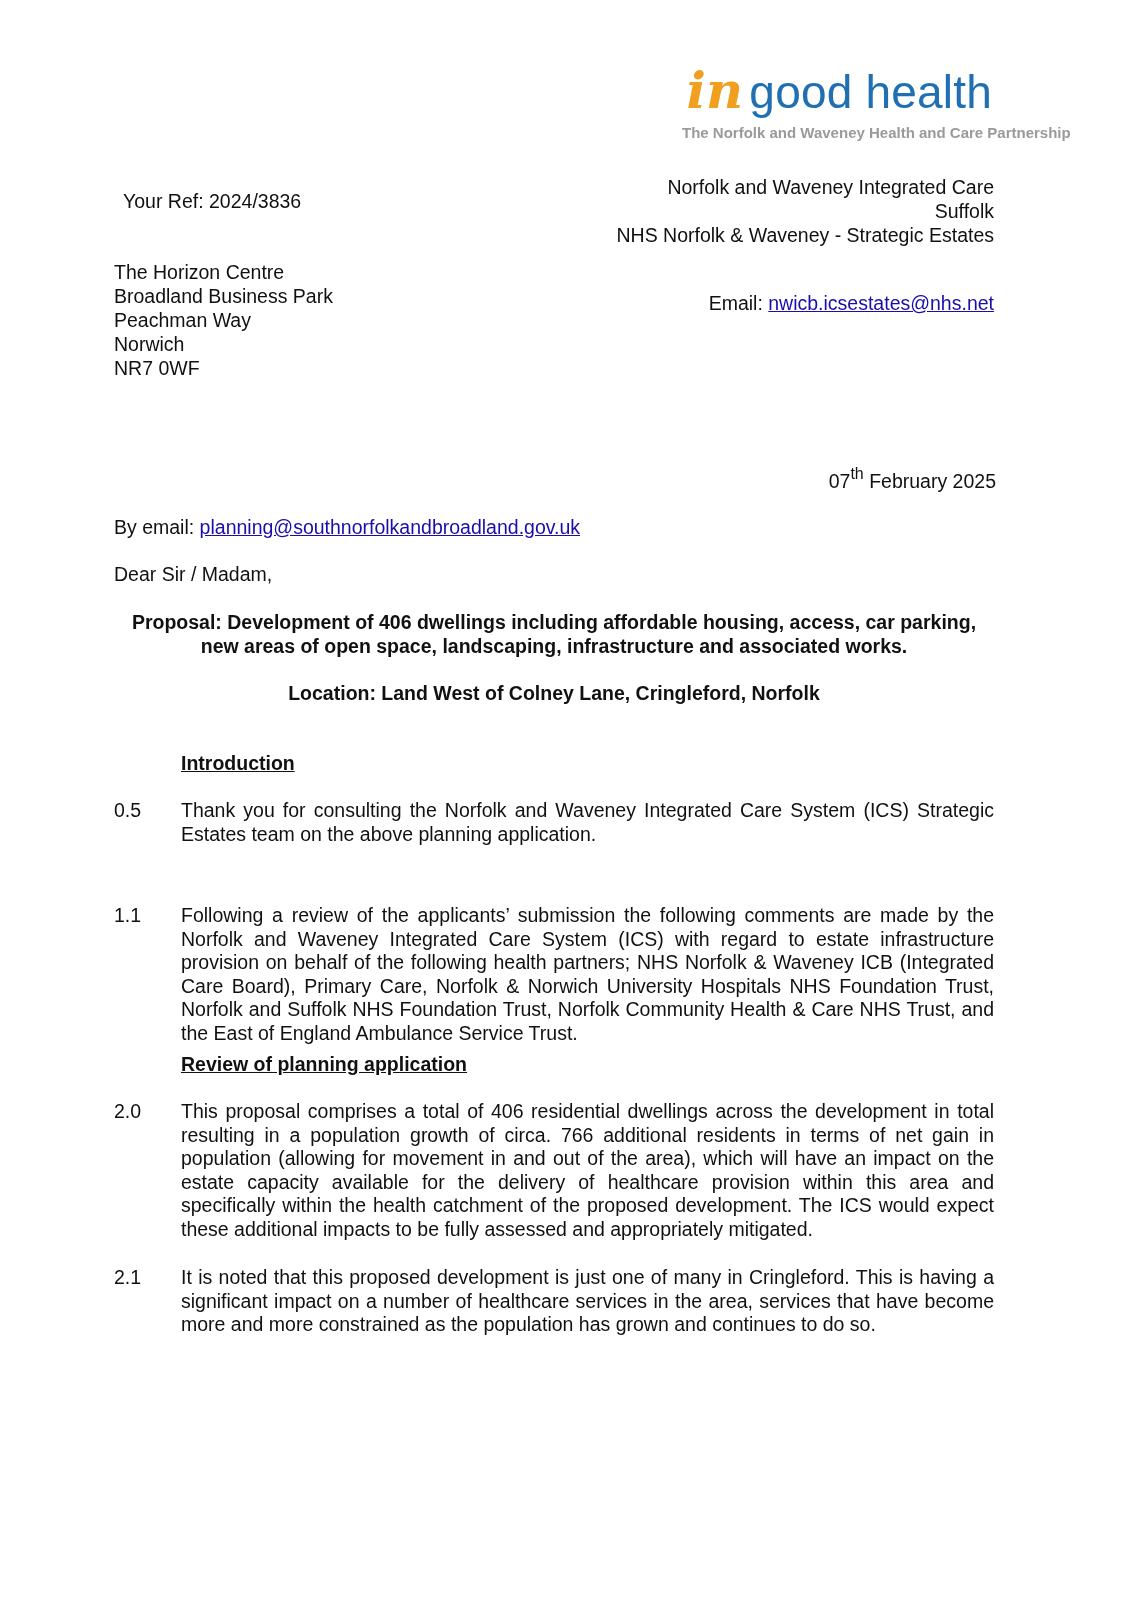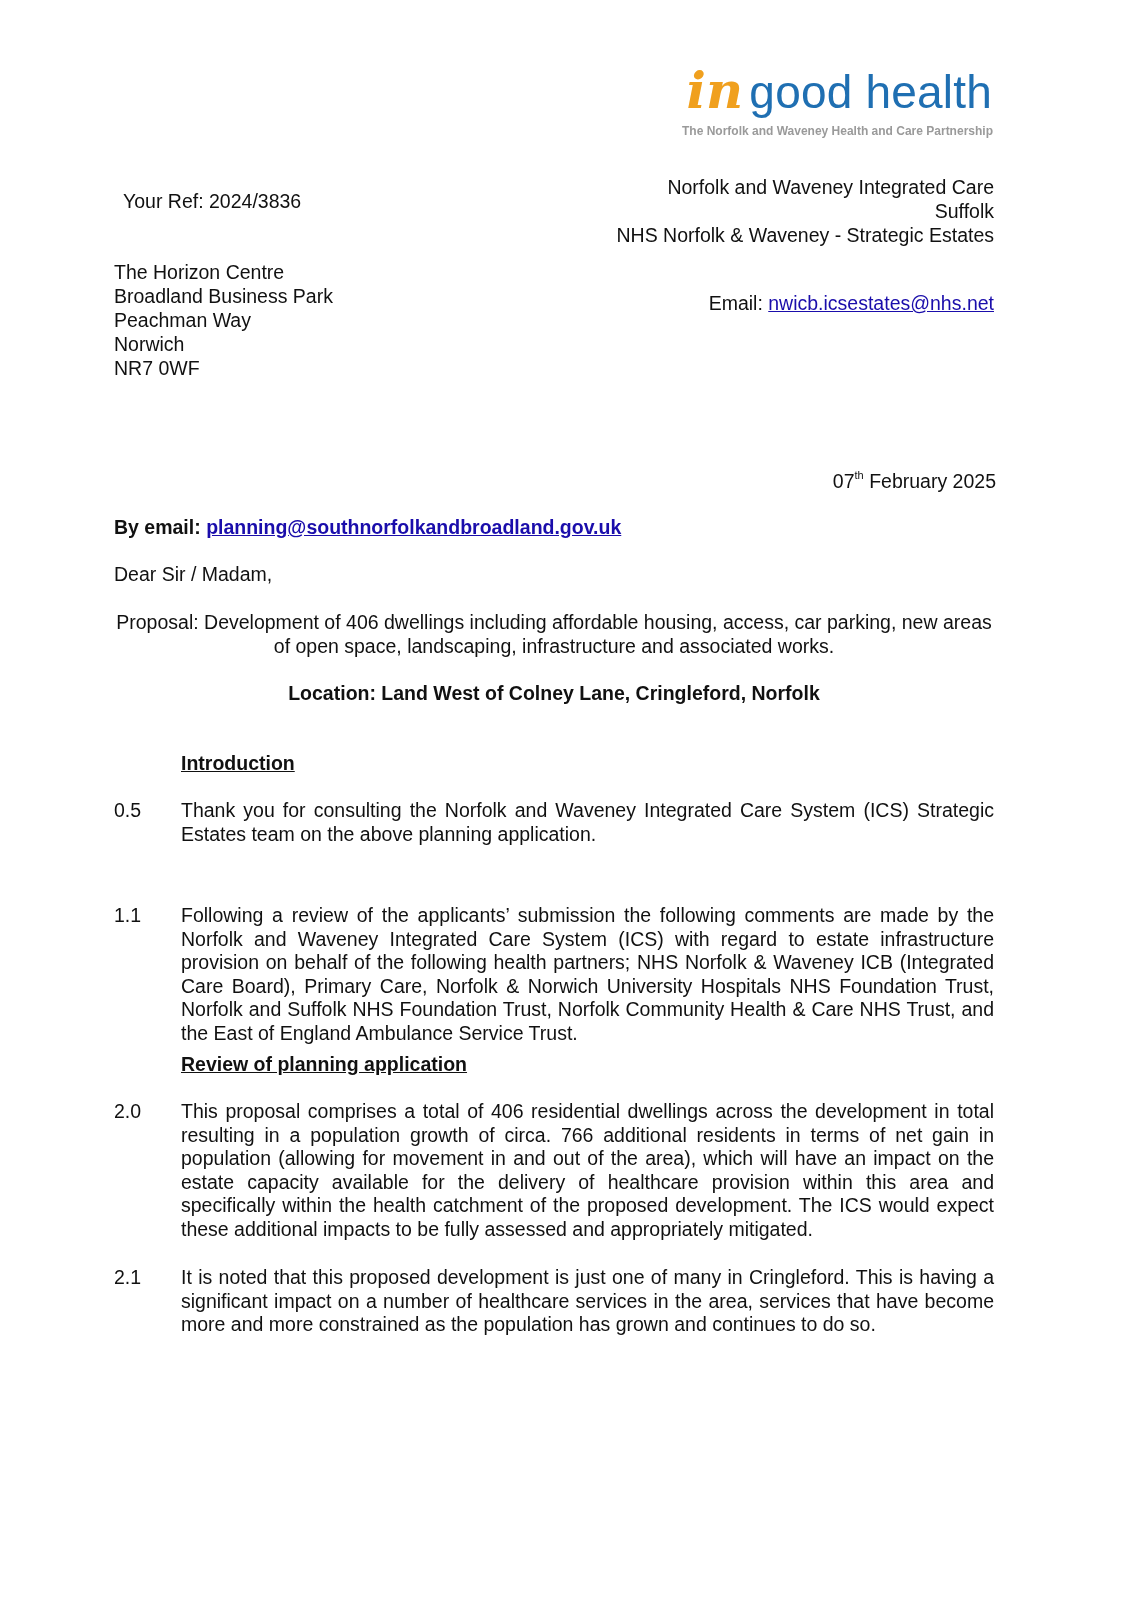--- a/index.html
+++ b/index.html
@@ -2,31 +2,31 @@
 <html><head>
 <meta charset="utf-8">
 <style>
   html, body { margin: 0; padding: 0; background: #ffffff; }
   body { width: 1132px; height: 1600px; position: relative; overflow: hidden;
          font-family: "Liberation Sans", sans-serif; color: #111; font-size: 19.5px; }
   .abs { position: absolute; }
   .logo { position: absolute; right: 140px; top: 64px; width: 310px; text-align: right; }
   .logo-main { font-size: 46px; line-height: 52px; color: #1f6fb2; letter-spacing: 0.2px; white-space: nowrap; }
   .logo-in { color: #f0a01e; font-family: "DejaVu Serif", serif; font-style: italic; font-weight: bold; font-size: 51px; margin-right: 6px; }
-  .logo-sub { font-size: 12px; font-weight: bold; color: #9a9a9a; margin-top: 6px; white-space: nowrap; }
+  .logo-sub { font-size: 15px; font-weight: bold; color: #9a9a9a; margin-top: 6px; white-space: nowrap; }
   .ref { left: 123px; top: 190px; }
   .sender { right: 138px; top: 175px; text-align: right; line-height: 24px; width: 420px; }
   .addr { left: 114px; top: 260px; line-height: 24px; }
   .sender-email { right: 138px; top: 292px; text-align: left; }
   a.link { color: #1a0dab; text-decoration: underline; }
   .date { right: 136px; top: 470px; }
-  .date sup { font-size: 11px; vertical-align: 9px; line-height: 0; }
-  .byemail { left: 114px; top: 516px; font-weight: bold; }
+  .date sup { font-size: 16px; vertical-align: 9px; line-height: 0; }
+  .byemail { left: 114px; top: 516px; }
   .salutation { left: 114px; top: 563px; }
-  .proposal { left: 114px; width: 880px; top: 610px; text-align: center; font-weight: normal; line-height: 24px; }
+  .proposal { left: 114px; width: 880px; top: 610px; text-align: center; font-weight: bold; line-height: 24px; }
   .location { left: 114px; width: 880px; top: 682px; text-align: center; font-weight: bold; }
   .heading { left: 181px; font-weight: bold; text-decoration: underline; }
   .para { left: 114px; width: 880px; line-height: 23.5px; }
   .para .num { position: absolute; left: 0; top: 0; }
   .para .txt { margin-left: 67px; text-align: justify; text-align-last: left; }
 </style>
 </head>
 <body>
 
 <div class="logo">

